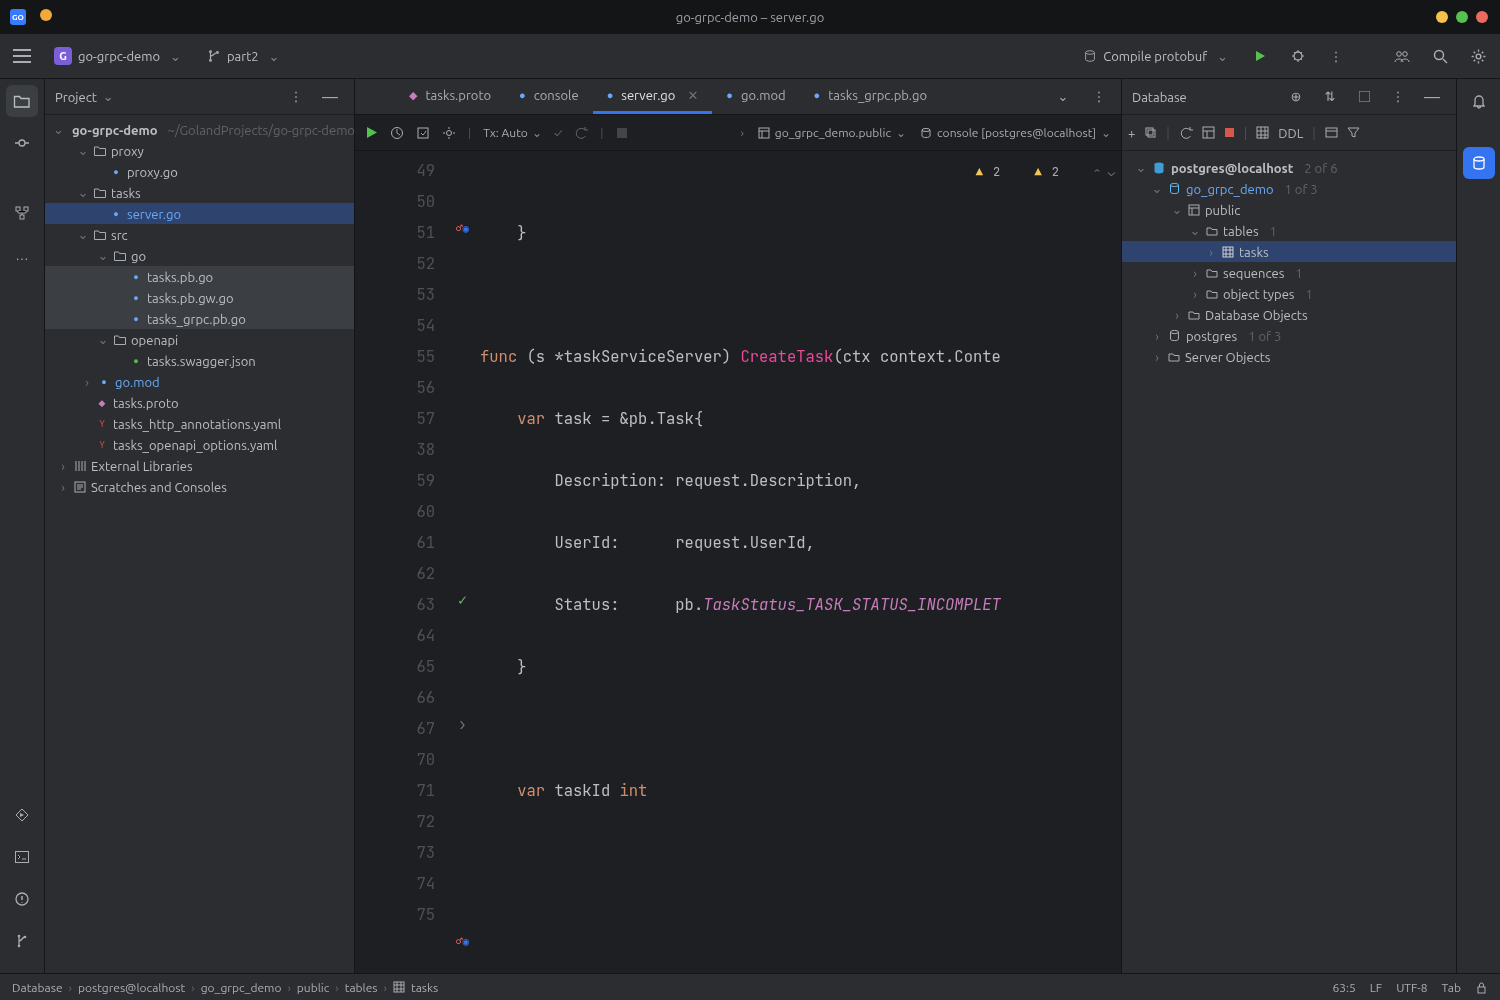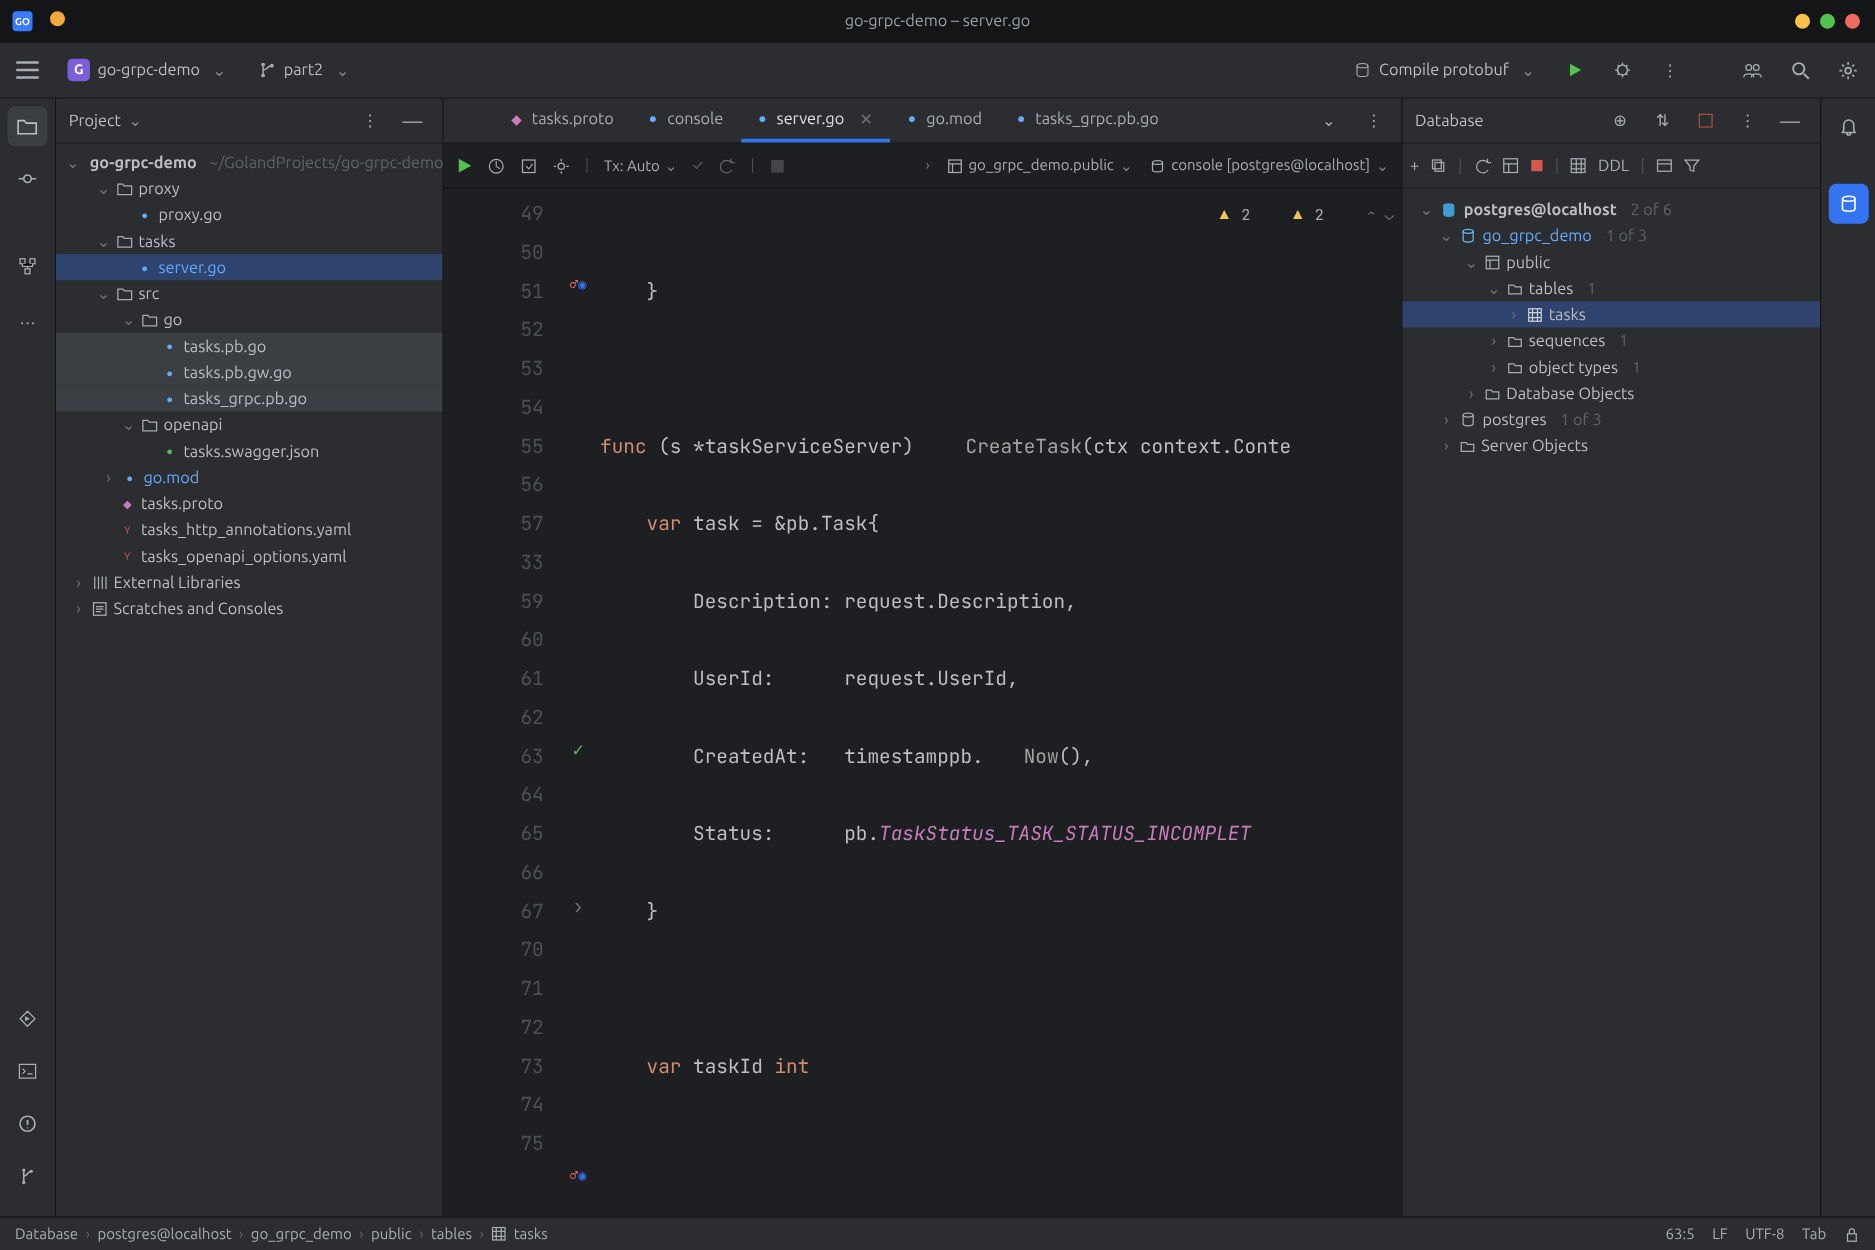--- a/index.html
+++ b/index.html
@@ -55,21 +55,21 @@
 
 .editor-toolbar { height:36px; border-bottom:1px solid #141517; display:flex; align-items:center; padding:0 10px; gap:12px; font-size:12px; color:#a9adb3; background:#1e1f22;}
 .editor-toolbar .schema { margin-left:auto; display:flex; align-items:center; gap:14px;}
 
 .code-wrap { flex:1; display:flex; font-family: 'JetBrains Mono', Menlo, Consolas, monospace; font-size:15.5px; line-height:31px; background:#1e1f22; overflow:hidden; position:relative;}
 .gutter { width:90px; text-align:right; color:#4d5156; padding:4px 10px 4px 0; user-select:none; background:#1e1f22;}
 .gutter-extra { width:35px; background:#1e1f22; position:relative;}
 .code { flex:1; padding:4px 0 4px 0; white-space:pre; color:#bcbec4; position:relative; overflow:hidden;}
 .hl-line { position:absolute; left:0; right:0; height:31px; background:#26282e; z-index:-1;}
 .kw { color:#cf8e6d; }
-.fn { color:#a3a3a3;margin-left:32px; }
+.fn { color:#ec4899; }
 .cst { color:#c77dbb; font-style:italic;}
 .warn-strip { position:absolute; right:6px; top:6px; display:flex; gap:10px; font-size:12px; color:#a9adb3; align-items:center;}
 .tri { color:#f2c55c; }
 .check { color:#5cb85c; font-size:15px;}
 .code-crumb { height:26px; border-top:1px solid #141517; display:flex; align-items:center; padding:0 10px; font-size:12px; color:#7a7e85; font-style:italic;}
 
 .db-panel { width:335px; background:#2b2d30; border-left:1px solid #141517; display:flex; flex-direction:column; }
 .db-tb { height:36px; border-bottom:1px solid #1e1f22; display:flex; align-items:center; padding:0 6px; gap:9px; color:#a9adb3; font-size:13px;}
 .db-tree { flex:1; padding:6px 0; font-size:13px;}
 .db-row { display:flex; align-items:center; height:21px; gap:5px; cursor:pointer; padding-left:4px; white-space:nowrap;}
@@ -442,21 +442,21 @@
       <div class="gutter">
         <div>49</div>
           <div>50</div>
           <div>51</div>
           <div>52</div>
           <div>53</div>
           <div>54</div>
           <div>55</div>
           <div>56</div>
           <div>57</div>
-          <div>33</div>
+          <div>38</div>
           <div>59</div>
           <div>60</div>
           <div>61</div>
           <div>62</div>
           <div>63</div>
           <div>64</div>
           <div>65</div>
           <div>66</div>
           <div>67</div>
           <div>70</div>
@@ -483,21 +483,20 @@
           </div>
       </div>
       <div class="code">
         <div class="hl-line" style="top:438px"></div>
 <div><span>    }</span></div>
 <div> </div>
 <div><span class="kw">func </span><span>(s *taskServiceServer) </span><span class="fn">CreateTask</span><span>(ctx context.</span><span>Conte</span></div>
 <div>    <span class="kw">var</span> task = &amp;pb.Task{</div>
 <div><span>        Description: request.Description,</span></div>
 <div><span>        UserId:      request.UserId,</span></div>
-<div><span>        CreatedAt:   timestamppb.</span><span class="fn">Now</span><span>(),</span></div>
 <div><span>        Status:      pb.</span><span class="cst">TaskStatus_TASK_STATUS_INCOMPLET</span></div>
 <div><span>    }</span></div>
 <div> </div>
 <div><span>    </span><span class="kw">var</span> taskId <span class="kw">int</span></div>
 
 
 
 
 
 

